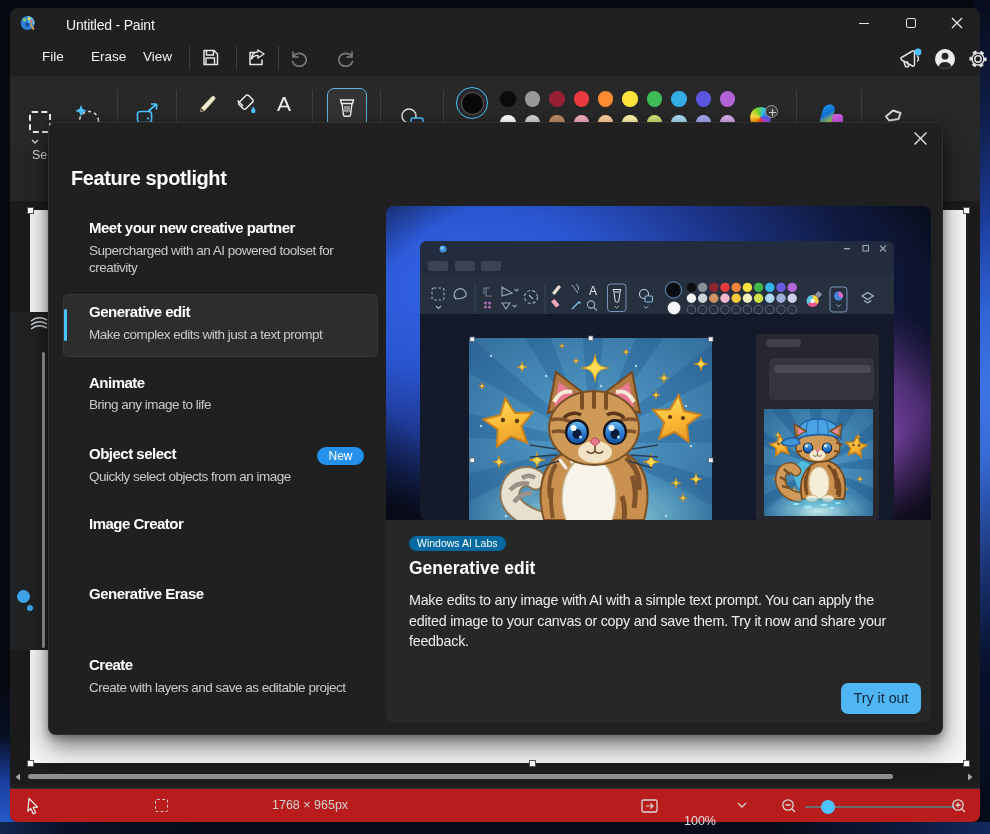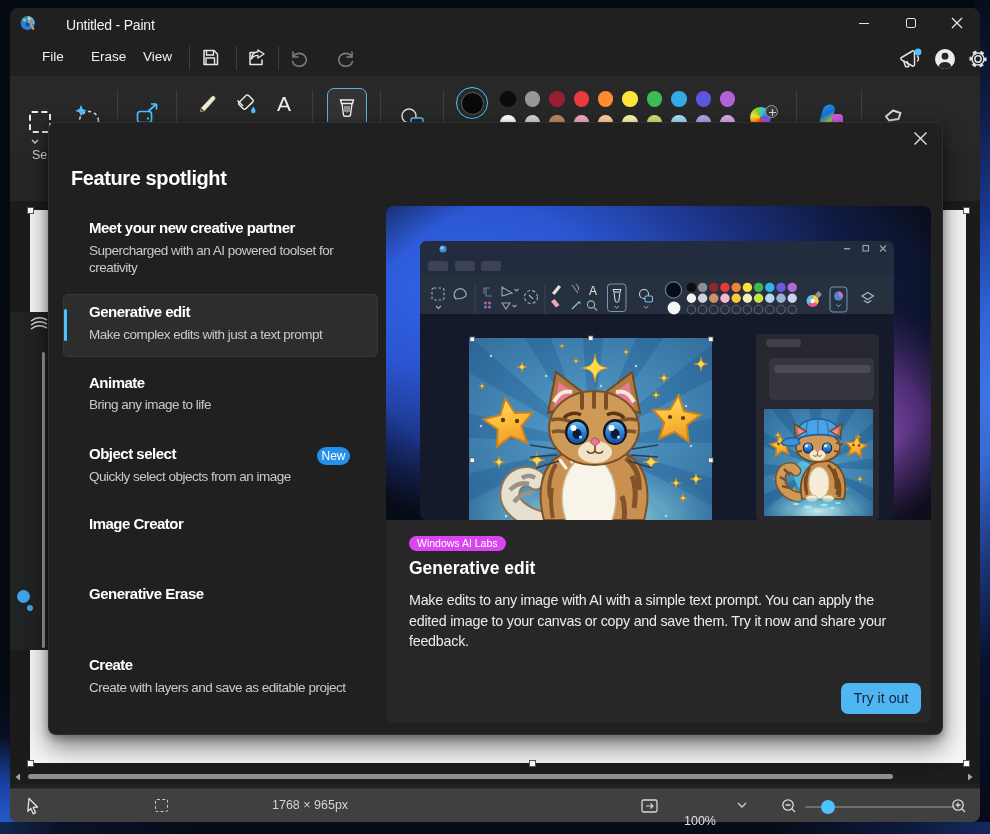--- a/index.html
+++ b/index.html
@@ -25,33 +25,33 @@
   .dot { width:15.5px; height:15.5px; border-radius:50%; }
   
   #canvasarea { left:0; top:142px; width:970px; height:620px; background:#1b1b1b; }
   #paper { left:20px; top:60px; width:936px; height:553px; background:#f5f5f5; }
   #imgoncanvas { left:0px; top:162px; width:933px; height:338px; background:#212223; }
   .handle { width:7px; height:7px; background:#fff; border:1px solid #555; }
   
   #hscroll { left:0; top:762px; width:970px; height:14px; background:#1c1c1c; }
   #hthumb { left:18px; top:4px; width:865px; height:5px; background:#8f8f8f; border-radius:3px; }
   
-  #statusbar { left:0; top:780px; width:970px; height:34px; background:#404040; border-top:1px solid #333; border-radius:0 0 8px 8px; }
+  #statusbar { left:0; top:780px; width:970px; height:34px; background:#b91c1c; border-top:1px solid #333; border-radius:0 0 8px 8px; }
   
   #dialog { z-index:5; left:48px; top:122px; width:895px; height:613px; background:#202020; border:1px solid rgba(255,255,255,0.07); border-radius:8px;
     box-shadow:0 12px 24px rgba(0,0,0,0.48), 0 3px 8px rgba(0,0,0,0.32); }
   #dlg-title { left:22px; top:44px; font-size:20px; font-weight:600; color:#ffffff; letter-spacing:-0.4px; }
   .item-title { font-size:15px; font-weight:600; color:#ffffff; line-height:20px; letter-spacing:-0.5px; }
   .item-sub { font-size:13.5px; color:#c9c9c9; line-height:17px; letter-spacing:-0.5px; }
   #sel-item { left:14px; top:171px; width:315px; height:63px; background:#2d2d2d; border:1px solid #383838; border-radius:5px; }
   #sel-bar { left:15px; top:186px; width:3px; height:32px; background:#4cc2ff; border-radius:2px; }
-  #new-badge { left:268px; top:324px; width:33px; height:18px; background:#2590ea; border-radius:9px; color:#fff; font-size:12px; text-align:center; line-height:18px; }
+  #new-badge { left:268px; top:324px; width:47px; height:18px; background:#2590ea; border-radius:9px; color:#fff; font-size:12px; text-align:center; line-height:18px; }
   
   #card { left:337px; top:83px; width:545px; height:517px; background:#272727; border-radius:8px; overflow:hidden; }
-  #card-badge { left:23px; top:330px; height:15px; padding:0 8px; background:#d946ef; border-radius:8px; color:#fff; font-size:10.5px; line-height:15px; }
+  #card-badge { left:23px; top:330px; height:15px; padding:0 8px; background:#0369a1; border-radius:8px; color:#fff; font-size:10.5px; line-height:15px; }
   #card-h { left:23px; top:352px; font-size:17.5px; font-weight:700; color:#fff; }
   #card-p { left:23px; top:384px; font-size:14.3px; color:#ececec; line-height:20.5px; letter-spacing:-0.25px; }
   #try-btn { left:455px; top:477px; width:80px; height:31px; background:#4fb5f3; border-radius:7px; color:#10273c; font-size:14.3px; text-align:center; line-height:31px; }
 </style>
 </head>
 <body>
 <div id="stage">
   <div class="abs" id="wp-right"></div>
   <div class="abs" id="wp-bl"></div>
   <div class="abs" id="wp-bottom"></div>

